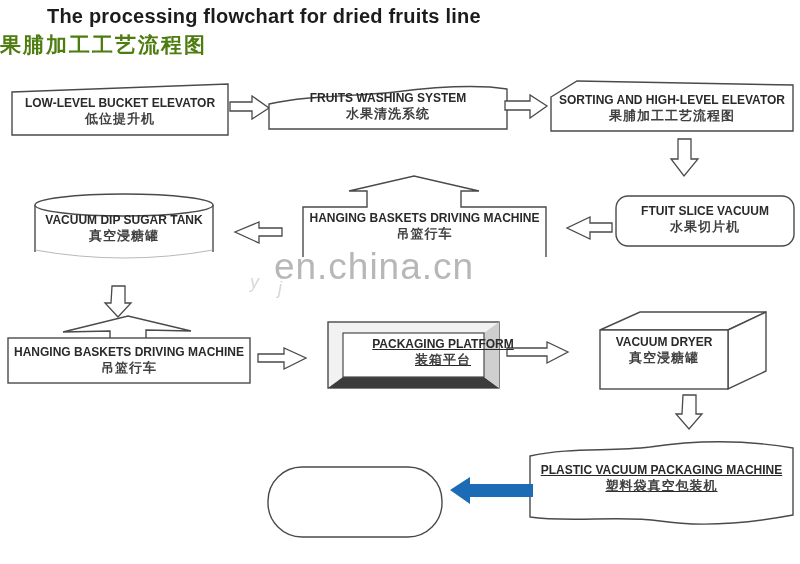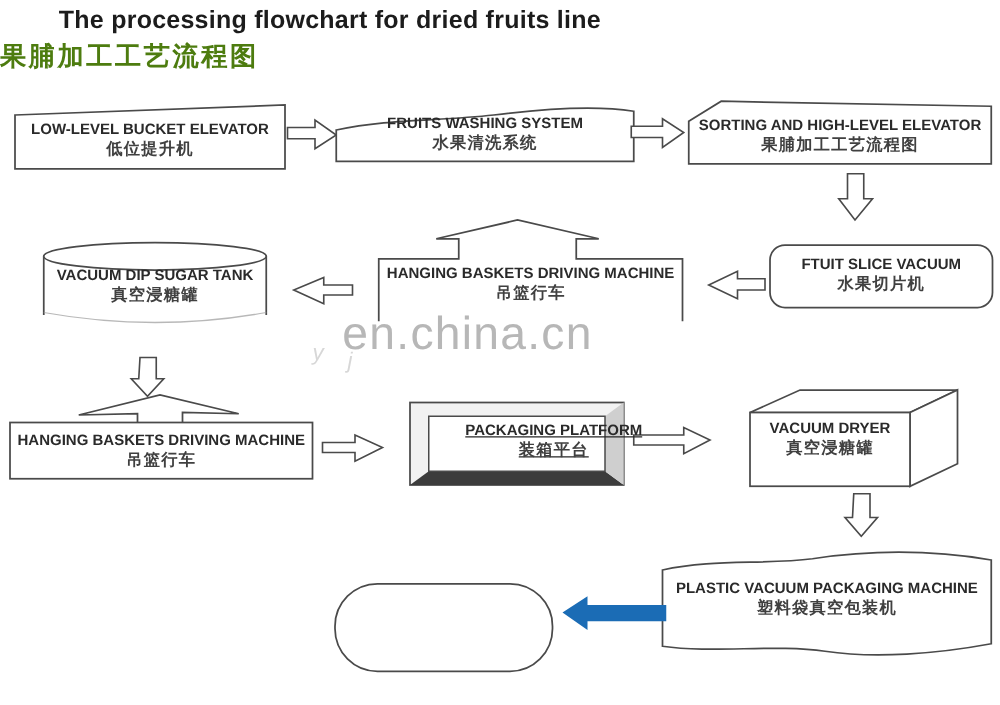--- a/index.html
+++ b/index.html
@@ -110,21 +110,21 @@
   <div class="label" style="left:360px;top:336px;width:166px;text-decoration:underline;">
     <div class="en">PACKAGING PLATFORM</div>
     <div class="zh">装箱平台</div>
   </div>
 
   <div class="label" style="left:600px;top:334px;width:128px;">
     <div class="en">VACUUM DRYER</div>
     <div class="zh">真空浸糖罐</div>
   </div>
 
-  <div class="label" style="left:530px;top:462px;width:263px;">
+  <div class="label" style="left:530px;top:462px;width:263px;text-decoration:underline;">
     <div class="en">PLASTIC VACUUM PACKAGING MACHINE</div>
     <div class="zh">塑料袋真空包装机</div>
   </div>
 
 
   <div class="watermark">en.china.cn</div>
   <span class="wm-mark" style="left:250px;top:272px;">y</span>
   <span class="wm-mark" style="left:278px;top:278px;">j</span>
 
 </div>

